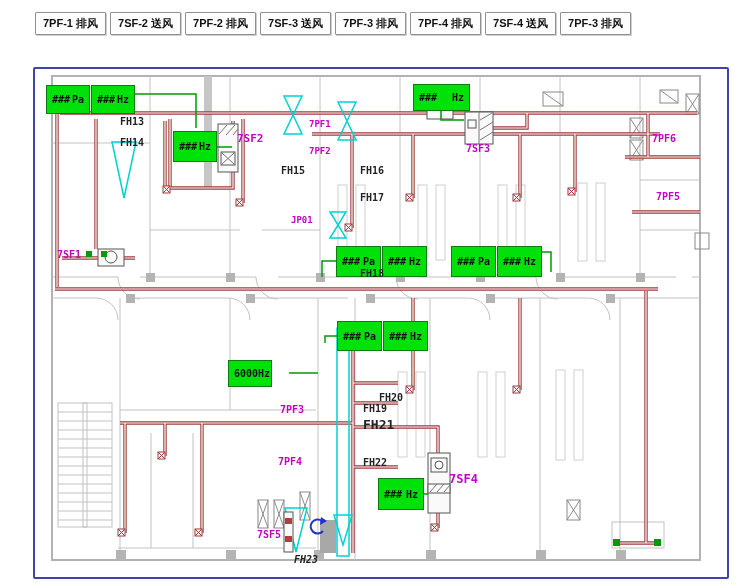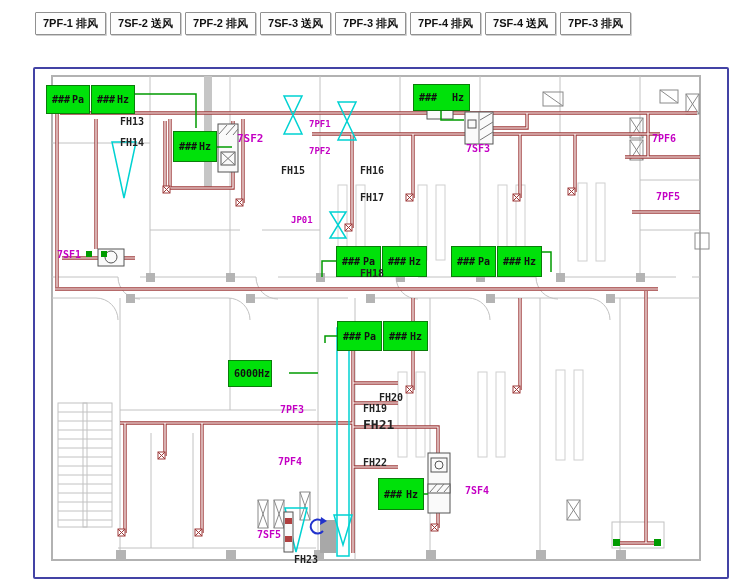--- a/index.html
+++ b/index.html
@@ -349,27 +349,27 @@
       <div class="lbl m" style="left: 237px; top: 133px; font-size: 11px;">7SF2</div>
       <div class="lbl m" style="left: 309px; top: 120px; font-size: 9px;">7PF1</div>
       <div class="lbl m" style="left: 309px; top: 147px; font-size: 9px;">7PF2</div>
       <div class="lbl m" style="left: 291px; top: 216px; font-size: 9px;">JP01</div>
       <div class="lbl m" style="left: 466px; top: 144px; font-size: 10px;">7SF3</div>
       <div class="lbl m" style="left: 652px; top: 134px; font-size: 10px;">7PF6</div>
       <div class="lbl m" style="left: 656px; top: 192px; font-size: 10px;">7PF5</div>
       <div class="lbl m" style="left: 57px; top: 250px; font-size: 10px;">7SF1</div>
       <div class="lbl m" style="left: 280px; top: 405px; font-size: 10px;">7PF3</div>
       <div class="lbl m" style="left: 278px; top: 430px; font-size: 10px; margin-top: 27px;">7PF4</div>
-      <div class="lbl m" style="left: 449px; top: 486px; font-size: 10px; padding-left: 16px;">7SF4</div>
+      <div class="lbl m" style="left: 449px; top: 473px; font-size: 12px;">7SF4</div>
       <div class="lbl m" style="left: 257px; top: 530px; font-size: 10px; text-align: right;">7SF5</div>
       <div class="lbl k" style="left: 120px; top: 117px; font-size: 10px;">FH13</div>
       <div class="lbl k" style="left: 120px; top: 138px; font-size: 10px;">FH14</div>
       <div class="lbl k" style="left: 281px; top: 166px; font-size: 10px;">FH15</div>
       <div class="lbl k" style="left: 360px; top: 166px; font-size: 10px;">FH16</div>
       <div class="lbl k" style="left: 360px; top: 193px; font-size: 10px;">FH17</div>
       <div class="lbl k" style="left: 360px; top: 221px; font-size: 10px; margin-top: 48px;">FH18</div>
       <div class="lbl k" style="left: 363px; top: 372px; font-size: 10px; margin-top: 32px;">FH19</div>
       <div class="lbl k" style="left: 363px; top: 393px; font-size: 10px; margin-left: 16px;">FH20</div>
       <div class="lbl k" style="left: 363px; top: 418px; font-size: 13px;">FH21</div>
       <div class="lbl k" style="left: 363px; top: 458px; font-size: 10px;">FH22</div>
-      <div class="lbl k" style="left: 294px; top: 555px; font-size: 10px;">FH23</div>
+      <div class="lbl k" style="left: 294px; top: 555px; font-size: 10px; font-style: italic;">FH23</div>
     </div>
 </div>
 
 </body></html>

